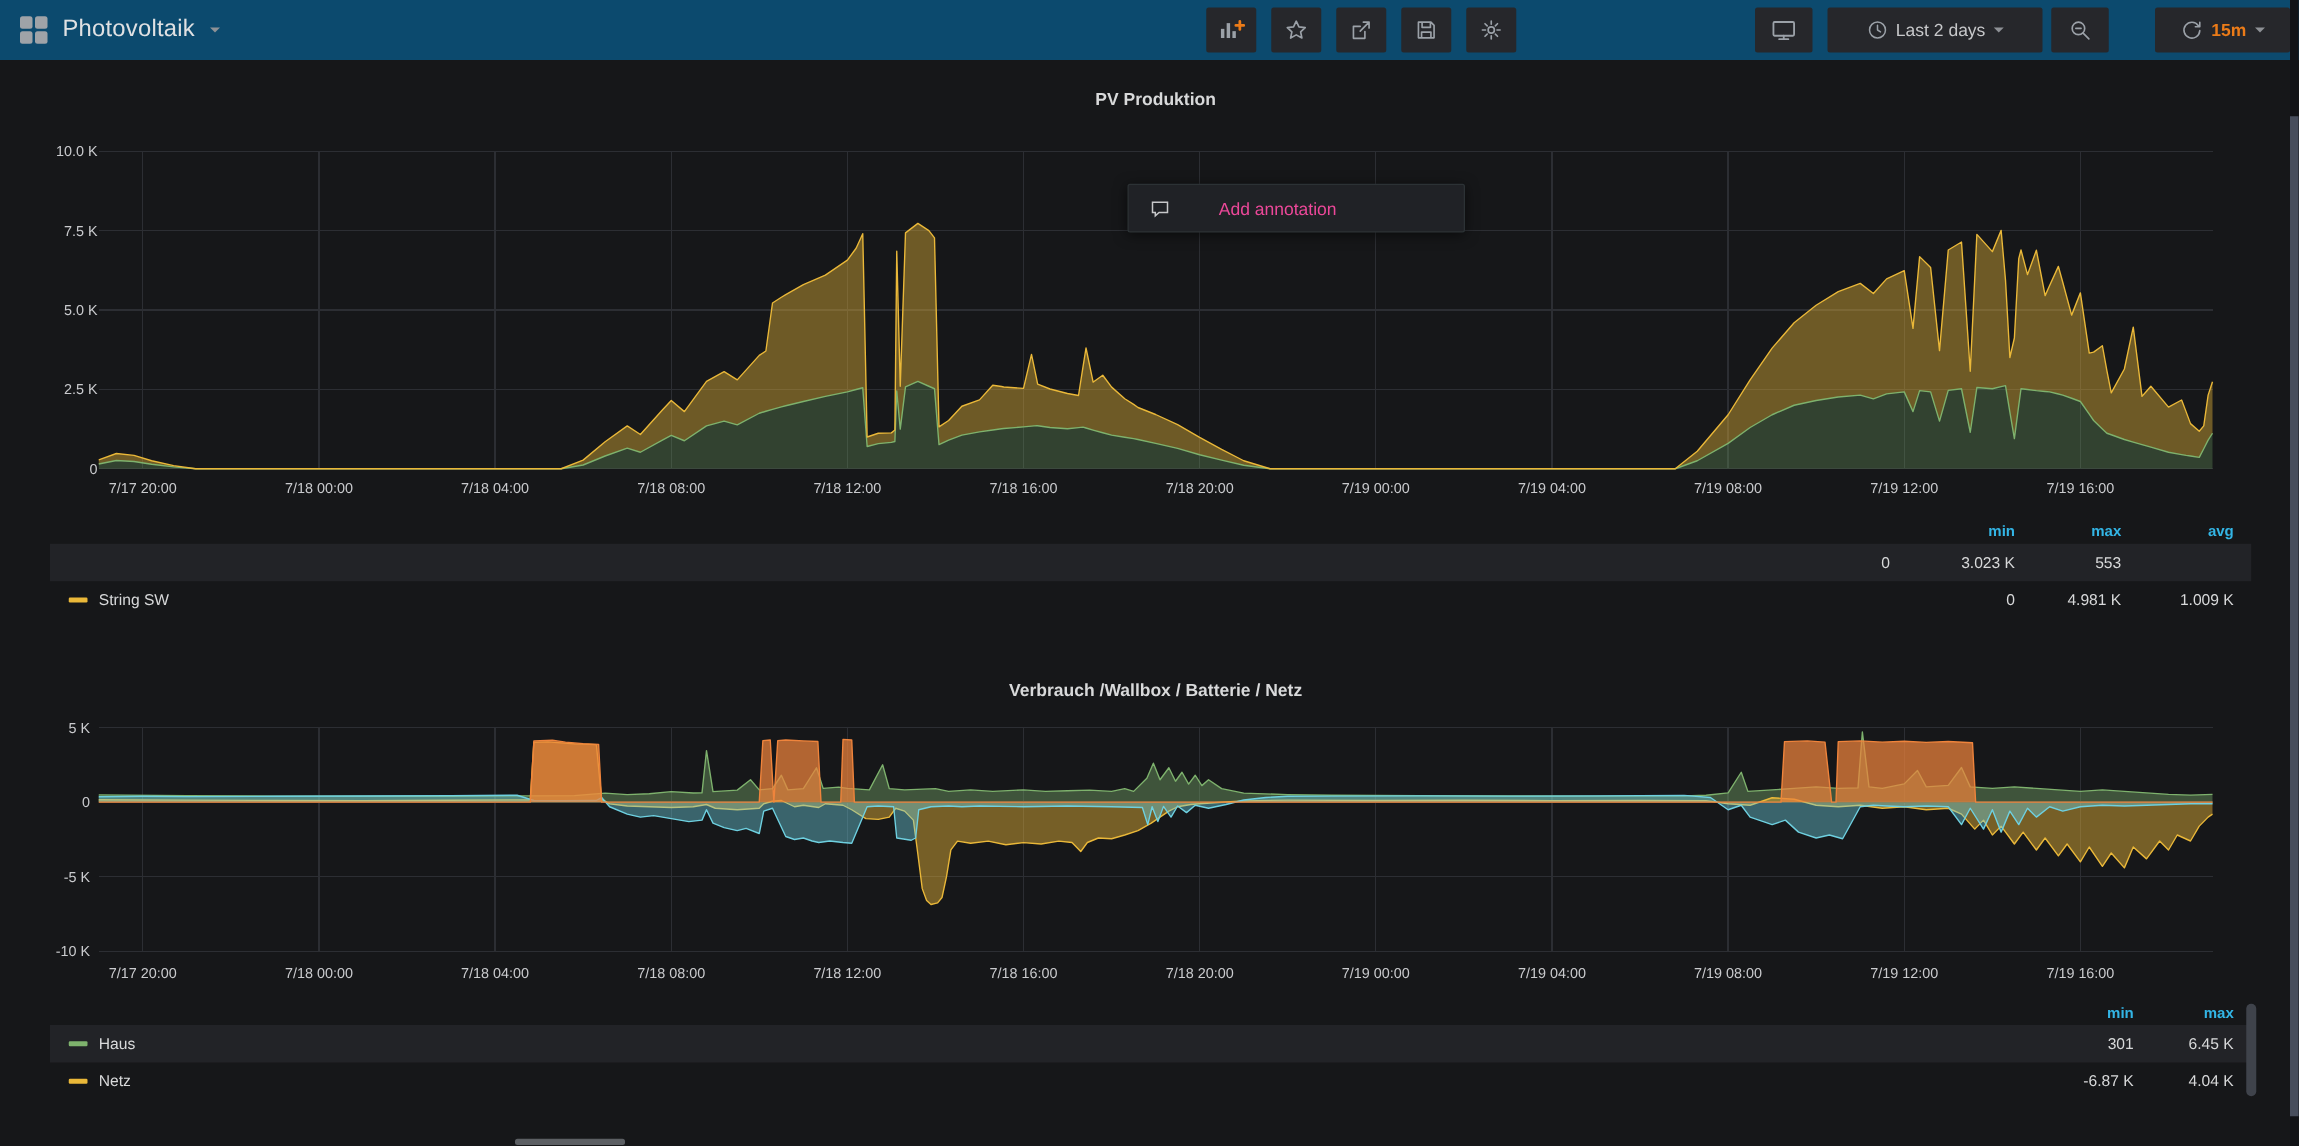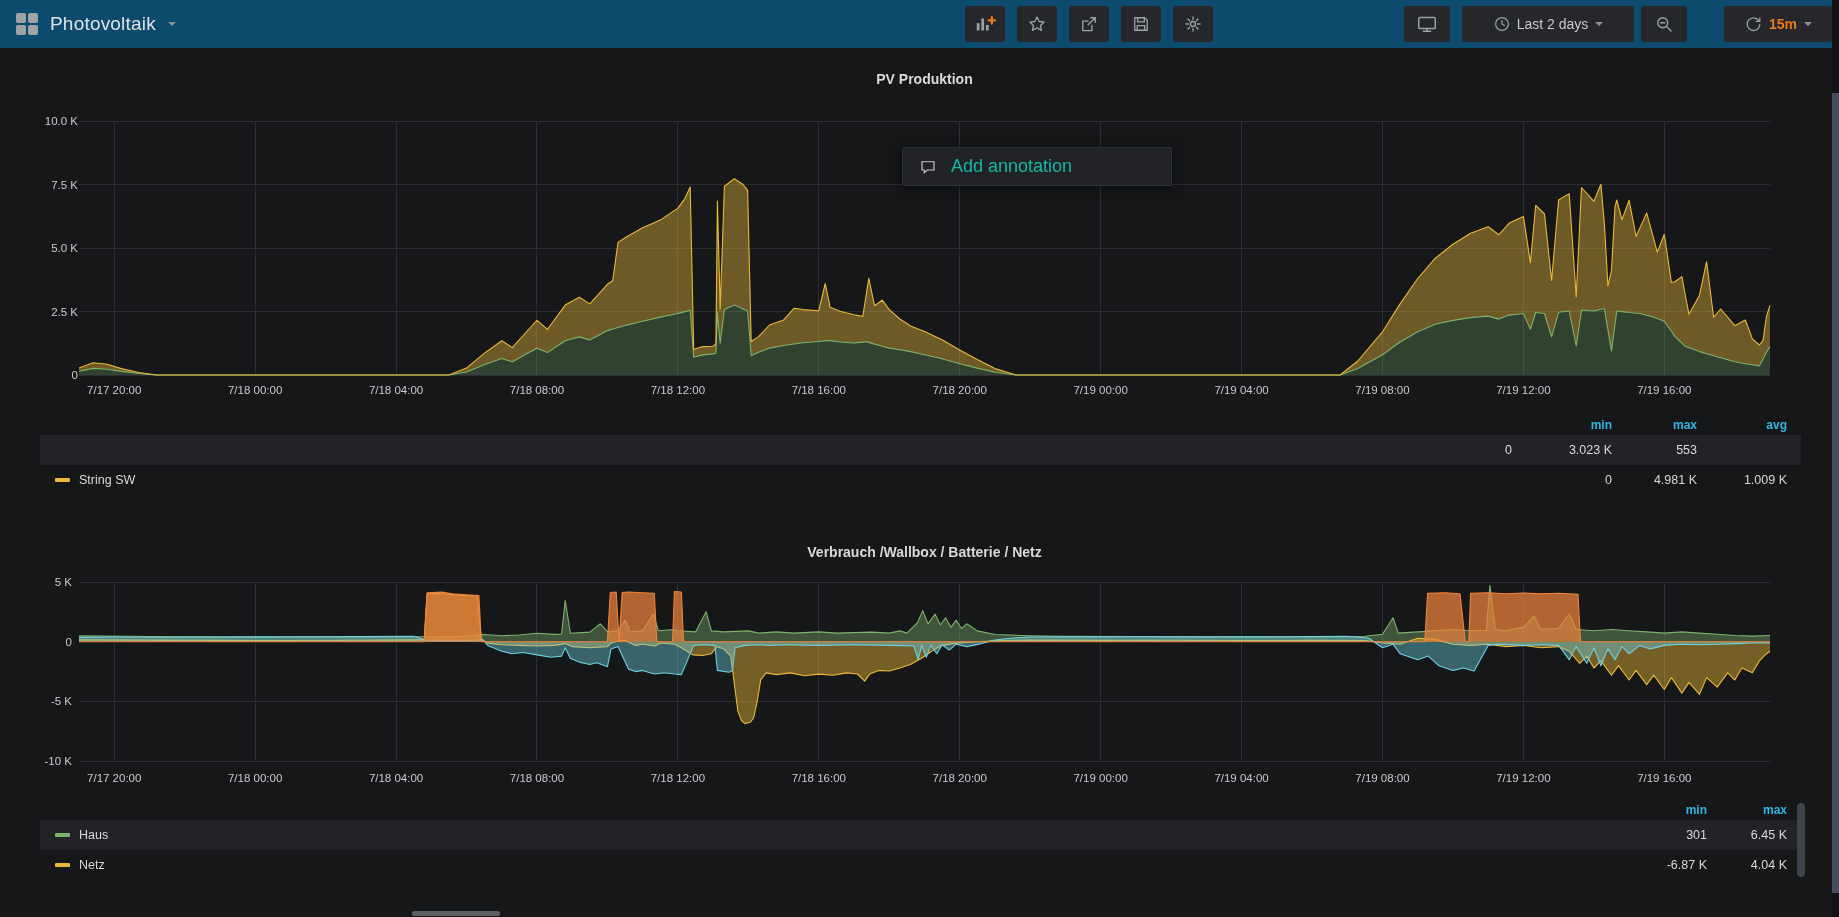--- a/index.html
+++ b/index.html
@@ -37,21 +37,21 @@
   .lrows .lrow:nth-child(odd){background:#222327;}
   .lname-cell{display:flex;align-items:center;}
   .sw{width:15px;height:4px;border-radius:1px;margin:0 9px 0 15px;display:inline-block;cursor:pointer;}
   .lname{color:#d8d9da;cursor:pointer;}
   .lval{text-align:right;color:#d8d9da;}
   
   .popup{position:absolute;left:902px;top:147px;width:268px;height:37px;background:#202226;
     border:1px solid #2c3235;border-radius:2px;box-shadow:0 2px 10px rgba(0,0,0,.55);
     display:flex;align-items:center;cursor:pointer;z-index:20;}
   .popup svg{stroke:#c7c8ca;fill:none;stroke-width:1.6;margin:0 14px 0 16px;}
-  .popup .ptxt{font-size:18px;color:#14b8a6;}
+  .popup .ptxt{font-size:14px;color:#ec4899;margin-left:24px;}
   
   .vscroll-track{position:absolute;right:0;top:0;width:7px;height:917px;background:#111216;}
   .vscroll-thumb{position:absolute;left:1832px;top:93px;width:7px;height:800px;background:#474d5c;}
   .inner-scroll-thumb{position:absolute;left:1797px;top:803px;width:8px;height:74px;background:#3f434b;border-radius:4px;}
   .hscroll-thumb{position:absolute;left:412px;top:911px;width:88px;height:5px;background:#5c5f63;border-radius:2px;z-index:30;}
 </style>
 </head>
 <body>
 
 <div class="app">

